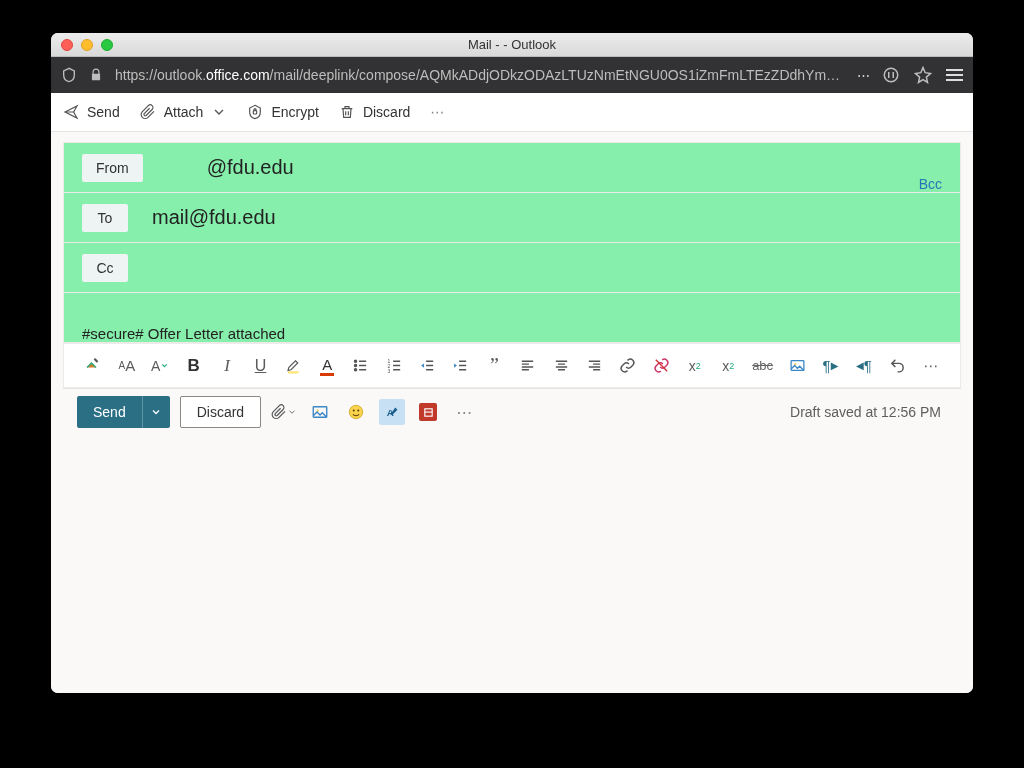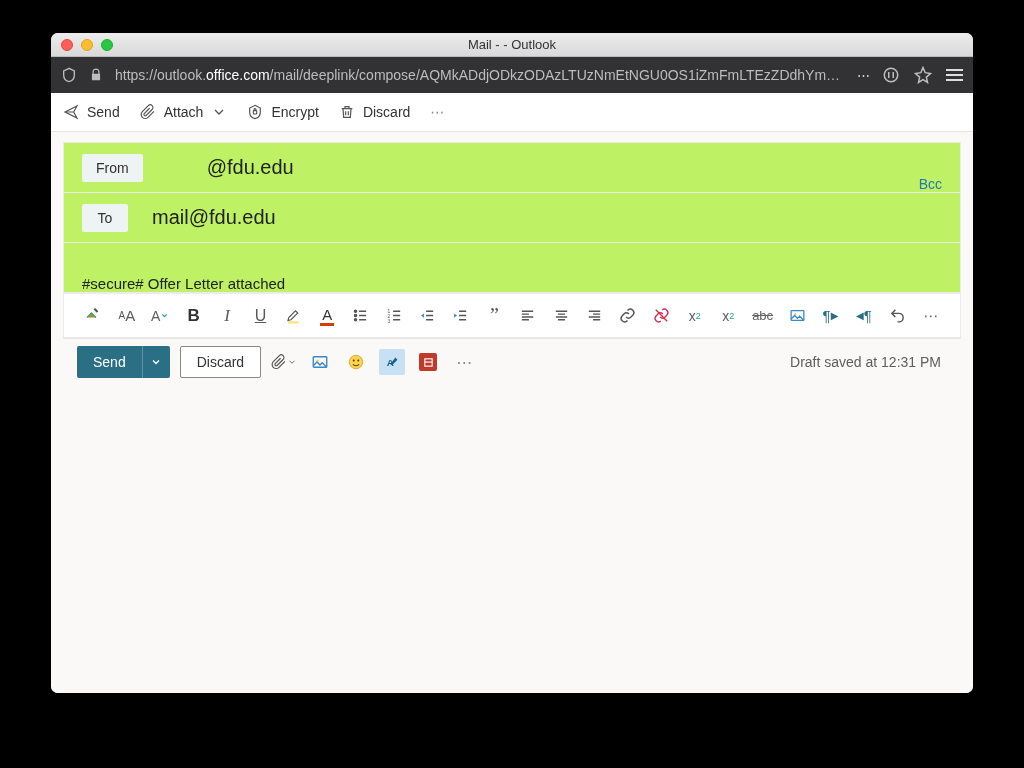--- a/index.html
+++ b/index.html
@@ -57,21 +57,21 @@
   .toolbar {
     height:39px;
     border-bottom:1px solid #e5e5e5;
     display:flex; align-items:center;
     padding:0 12px; gap:20px;
     color:#333; font-size:14px;
   }
   .toolbar .tbtn { display:flex; align-items:center; gap:8px; cursor:pointer;}
   .toolbar svg { width:16px; height:16px; color:#555;}
   .compose-area { flex:1; overflow:auto; padding: 10px 12px 0 12px; background:#faf9f8;}
-  .compose-card { background:#bef264; border:1px solid #edebe9; }
+  .compose-card { background:#86efac; border:1px solid #edebe9; }
   .row { display:flex; align-items:center; height:50px; padding:0 18px; border-bottom:1px solid #edebe9;}
   .row .lbl {
     background:#eef4f4; color:#313131; font-size:14px;
     padding:6px 14px; border-radius:2px; margin-right:24px;
     min-width:46px; text-align:center;
   }
   .row .val { font-size:20px; color:#222;}
   .row .spacer{flex:1;}
   .bcc { color:#2775b6; font-size:14px; cursor:pointer;margin-top:33px;}
   .subject-row { height:50px; display:flex; align-items:flex-end; padding:0 18px; border-bottom:1px solid #edebe9;}
@@ -194,20 +194,24 @@
       <div class="row">
         <div class="lbl">From</div>
         <div class="val" style="margin-left:40px">@fdu.edu</div>
         <div class="spacer"></div>
         <div class="bcc">Bcc</div>
       </div>
       <div class="row">
         <div class="lbl">To</div>
         <div class="val">mail@fdu.edu</div>
       </div>
+      <div class="row">
+        <div class="lbl">Cc</div>
+        <div class="val"></div>
+      </div>
       <div class="subject-row">
         <div class="val">#secure# Offer Letter attached</div>
       </div>
 
       <div class="format-bar">
         <div class="fbtn">
           <svg viewBox="0 0 24 24" width="18" height="18">
               <path d="M4 14l6-6 6 6z" fill="#d07a2c"></path>
               <path d="M4 14l6-6 6 6" stroke="#3a7" stroke-width="2" fill="none"></path>
               <rect x="13" y="3" width="6" height="3" fill="#555" transform="rotate(45 16 4.5)"></rect>
@@ -361,17 +365,17 @@
       </div>
       <div class="icn">
         <div style="width:18px;height:18px;background:#c0392b;border-radius:2px;display:flex;align-items:center;justify-content:center">
           <svg width="11" height="11" viewBox="0 0 24 24" stroke="#fff" fill="none" stroke-width="2.5">
               <rect x="4" y="4" width="16" height="16"></rect>
               <path d="M4 11h16"></path>
             </svg>
         </div>
       </div>
       <div class="icn" style="color:#888">⋯</div>
-      <div class="status">Draft saved at 12:31 PM</div>
+      <div class="status">Draft saved at 12:56 PM</div>
     </div>
   </div>
 
 </div>
 
 </body></html>

